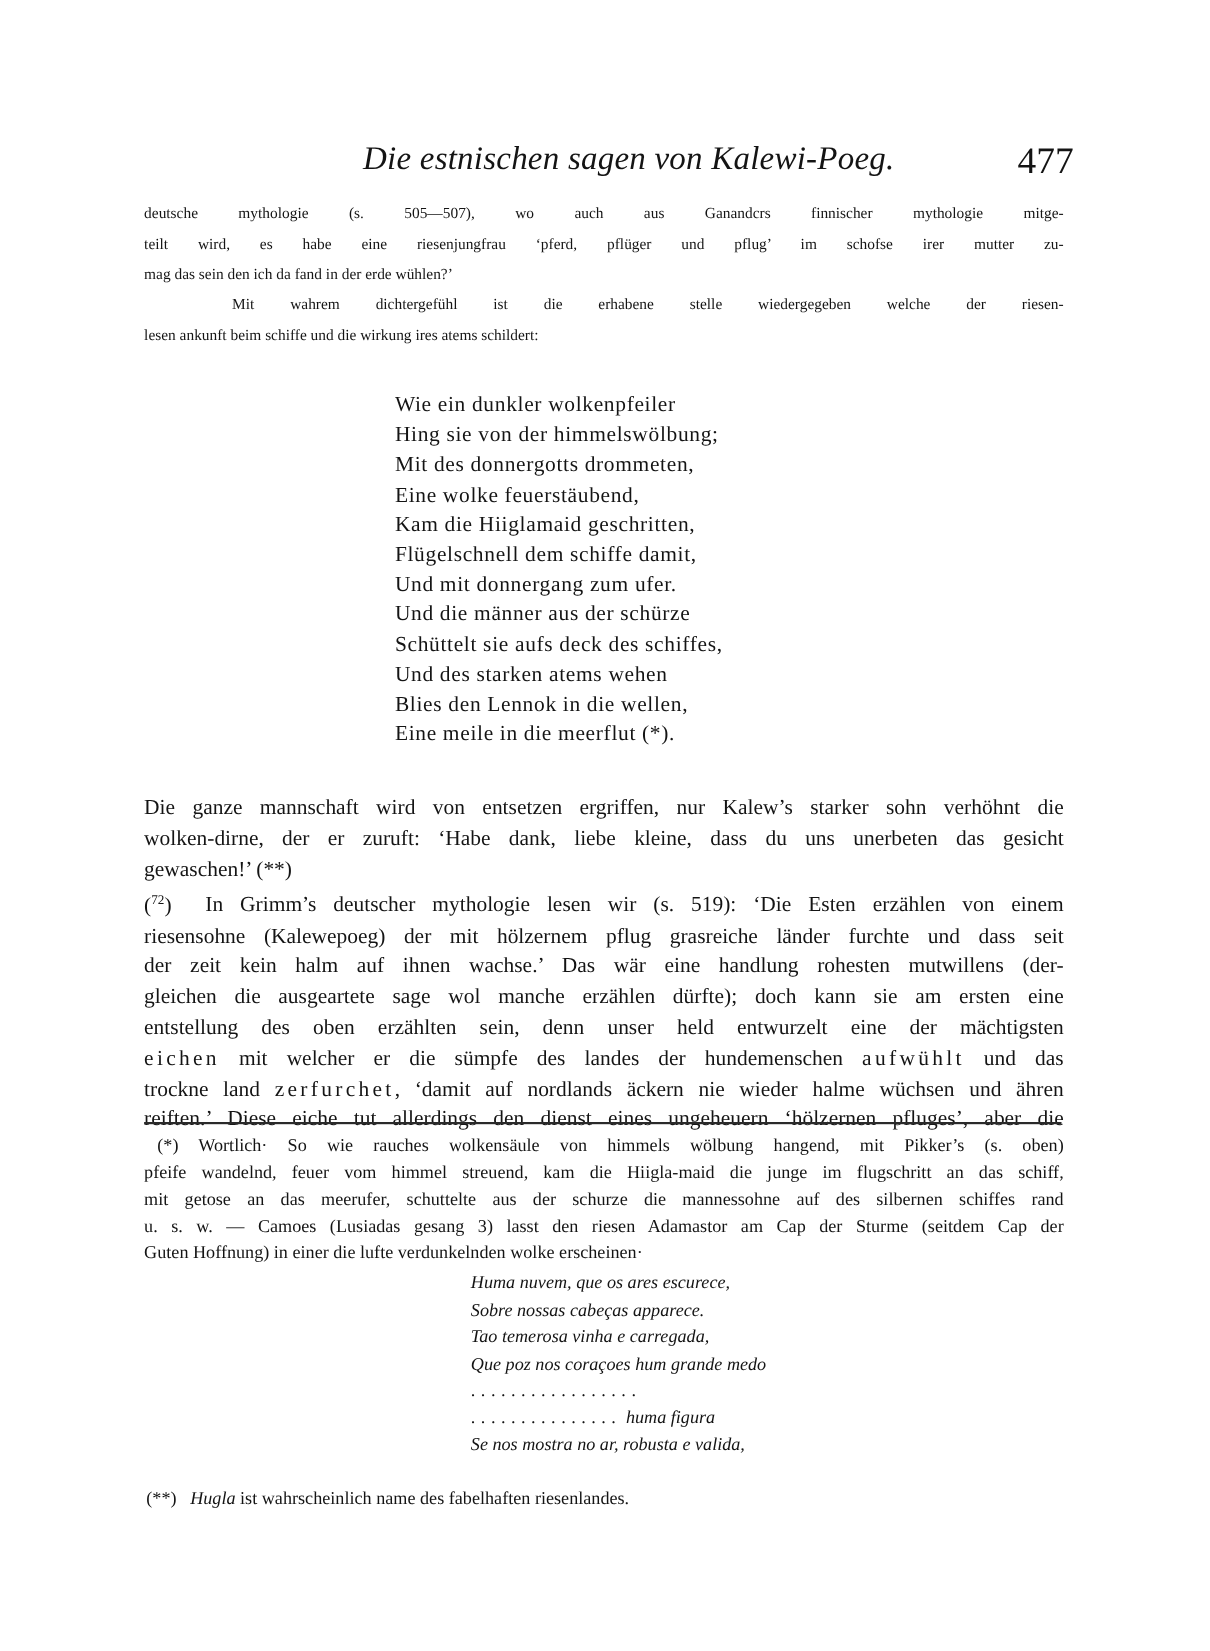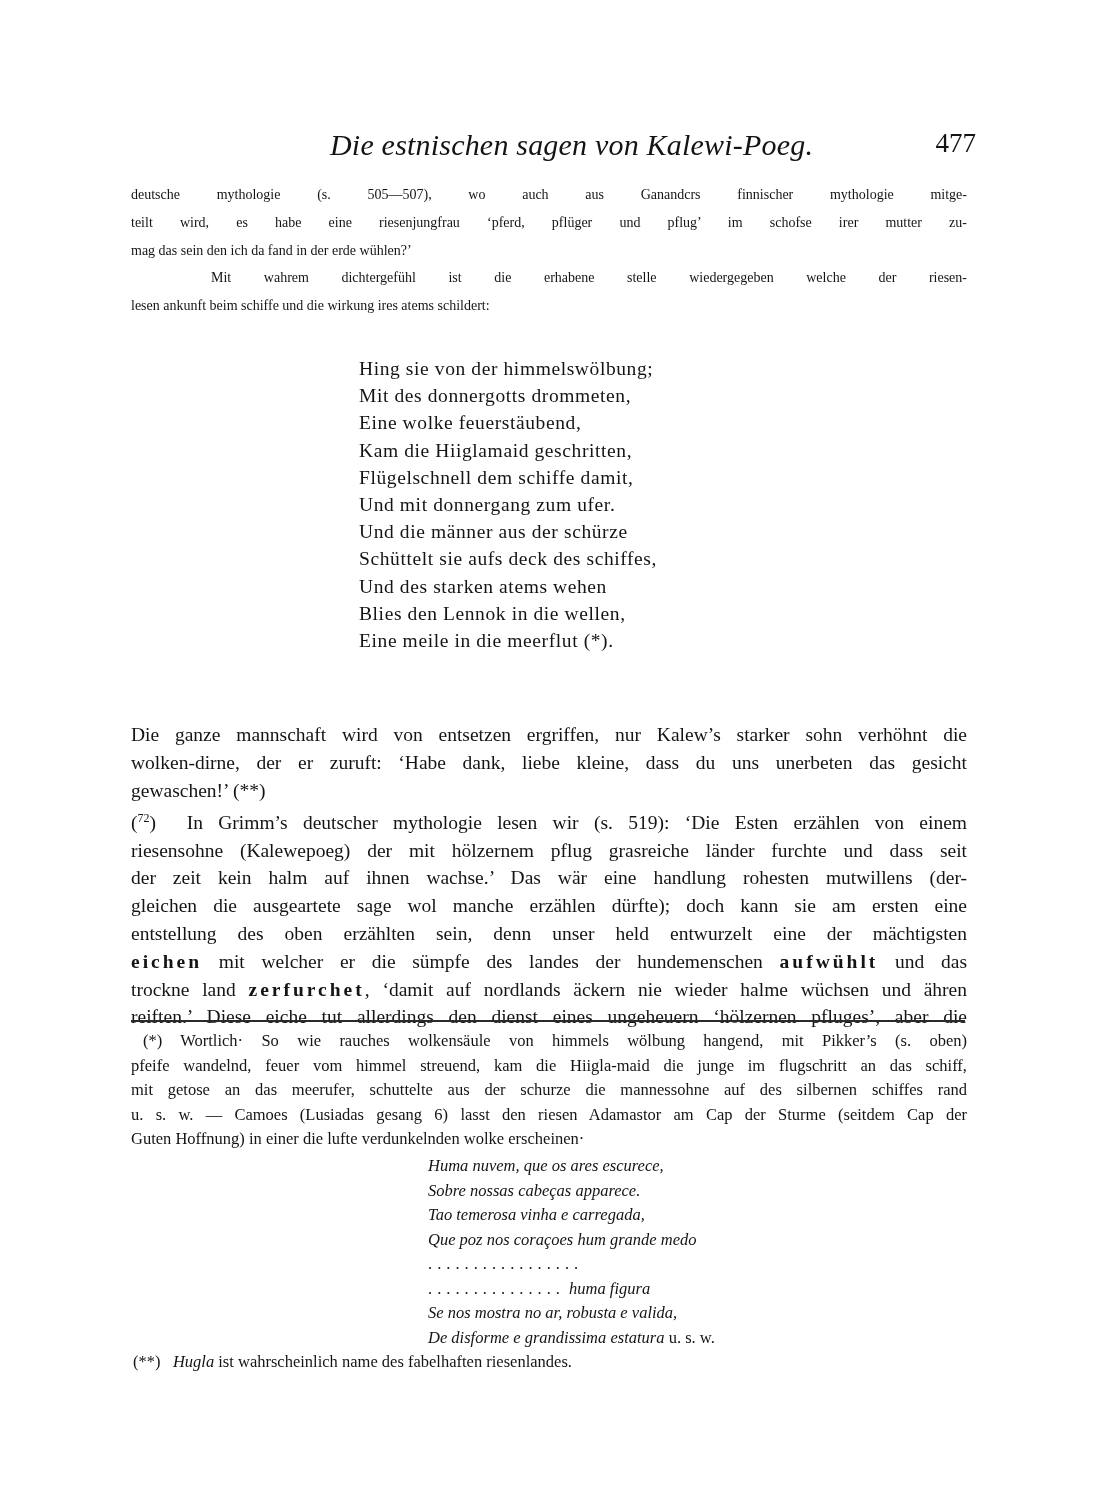--- a/index.html
+++ b/index.html
@@ -11,31 +11,31 @@
     .page { position: absolute; left: 0; top: 0; width: 910px; height: 1501px; }
 
     .running-head {
       position: absolute; left: 130px; top: 128px; width: 846px; height: 40px;
     }
     .running-title {
       position: absolute; left: 200px; top: 0;
       font-style: italic; font-size: 30px; letter-spacing: 0.2px;
     }
     .page-number {
-      position: absolute; right: 0; top: 0; font-size: 27px; margin-left: 31px;
+      position: absolute; right: 0; top: 0; font-size: 34px; margin-left: 31px;
     }
 
     .body-text {
       position: absolute; left: 131px; top: 181px; width: 836px;
       font-size: 14px; line-height: 27.8px;
     }
     .line { display: block; white-space: nowrap; text-align: justify; text-align-last: justify; }
     .line.last { text-align-last: left; }
     .indent { padding-left: 80px; }
-    .spaced { letter-spacing: 3px; font-weight: bold; }
+    .spaced { letter-spacing: 3px; }
     em { font-style: italic; }
 
     .verse {
       position: absolute; left: 359px; top: 355px;
       font-size: 19.5px; line-height: 27.2px;
     }
     .verse .v { display: block; white-space: nowrap; letter-spacing: 0.6px; }
 
     .body-text2 {
       position: absolute; left: 131px; top: 693px; width: 836px;
@@ -78,20 +78,21 @@
 
   <div class="body-text">
     <span class="line">deutsche mythologie (s. 505—507), wo auch aus Ganandcrs finnischer mythologie mitge-</span>
     <span class="line">teilt wird, es habe eine riesenjungfrau ‘pferd, pflüger und pflug’ im schofse irer mutter zu-</span>
     <span class="line last">mag das sein den ich da fand in der erde wühlen?’</span>
     <span class="line indent">Mit wahrem dichtergefühl ist die erhabene stelle wiedergegeben welche der riesen-</span>
     <span class="line last">lesen ankunft beim schiffe und die wirkung ires atems schildert:</span>
   </div>
 
   <div class="verse">
+    <span class="v">Wie ein dunkler wolkenpfeiler</span>
     <span class="v">Hing sie von der himmelswölbung;</span>
     <span class="v">Mit des donnergotts drommeten,</span>
     <span class="v">Eine wolke feuerstäubend,</span>
     <span class="v">Kam die Hiiglamaid geschritten,</span>
     <span class="v">Flügelschnell dem schiffe damit,</span>
     <span class="v">Und mit donnergang zum ufer.</span>
     <span class="v">Und die männer aus der schürze</span>
     <span class="v">Schüttelt sie aufs deck des schiffes,</span>
     <span class="v">Und des starken atems wehen</span>
     <span class="v">Blies den Lennok in die wellen,</span>
@@ -112,32 +113,31 @@
     <span class="line"><span>trockne land </span><span class="spaced">zerfurchet</span><span>, ‘damit auf nordlands äckern nie wieder halme wüchsen und ähren</span></span>
     <span class="line">reiften.’  Diese eiche tut allerdings den dienst eines ungeheuern ‘hölzernen pfluges’, aber die</span>
   </div>
 
   <div class="footnote-rule"></div>
 
   <div class="footnotes">
     <span class="line fn-indent">(*)  Wortlich· So wie rauches wolkensäule von himmels wölbung hangend, mit Pikker’s (s. oben)</span>
     <span class="line">pfeife wandelnd, feuer vom himmel streuend, kam die Hiigla-maid die junge im flugschritt an das schiff,</span>
     <span class="line">mit getose an das meerufer, schuttelte aus der schurze die mannessohne auf des silbernen schiffes rand</span>
-    <span class="line">u. s. w. — Camoes (Lusiadas gesang 6) lasst den riesen Adamastor am Cap der Sturme (seitdem Cap der</span>
+    <span class="line">u. s. w. — Camoes (Lusiadas gesang 3) lasst den riesen Adamastor am Cap der Sturme (seitdem Cap der</span>
     <span class="line last">Guten Hoffnung) in einer die lufte verdunkelnden wolke erscheinen·</span>
   </div>
 
   <div class="fn-verse">
     <span class="v">Huma nuvem, que os ares escurece,</span>
     <span class="v">Sobre nossas cabeças apparece.</span>
     <span class="v">Tao temerosa vinha e carregada,</span>
     <span class="v">Que poz nos coraçoes hum grande medo</span>
     <span class="v dots">.................</span>
     <span class="v"><span class="dots">...............</span><span> huma figura</span></span>
     <span class="v">Se nos mostra no ar, robusta e valida,</span>
-    <span class="v"><span>De disforme e grandissima estatura</span><span class="upright"> u. s. w.</span></span>
   </div>
 
   <div class="fn2">
     <span>(**)</span>&nbsp;&nbsp;&nbsp;<em>Hugla</em><span> ist wahrscheinlich name des fabelhaften riesenlandes.</span>
   </div>
 
 </div>
 
 </body></html>

